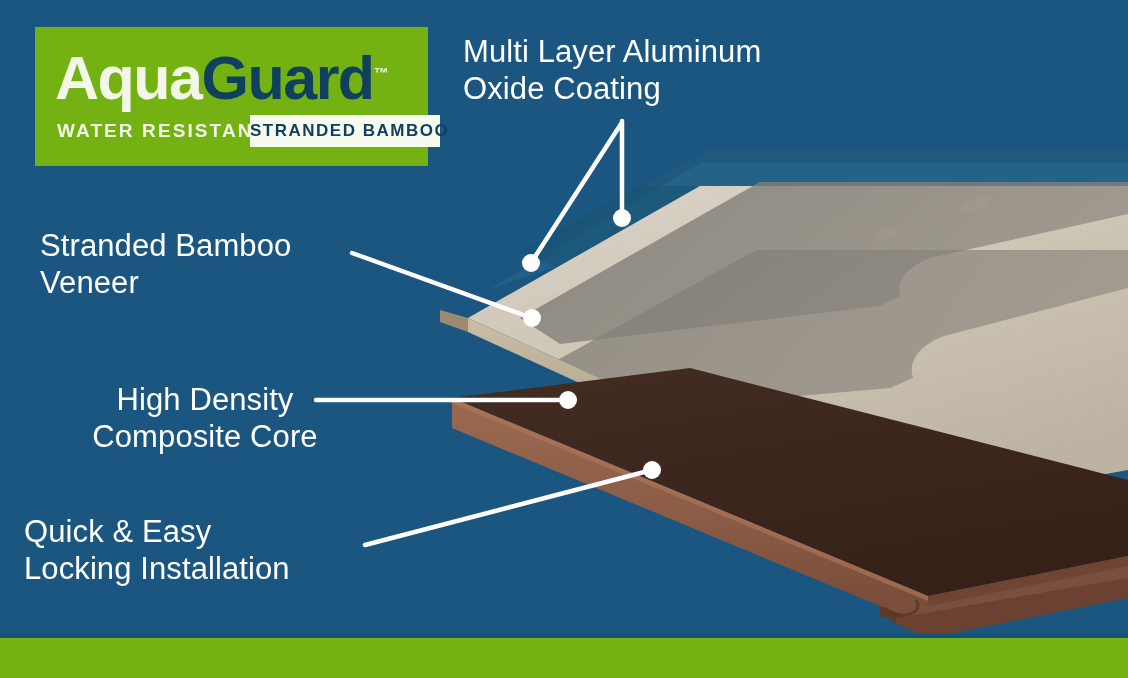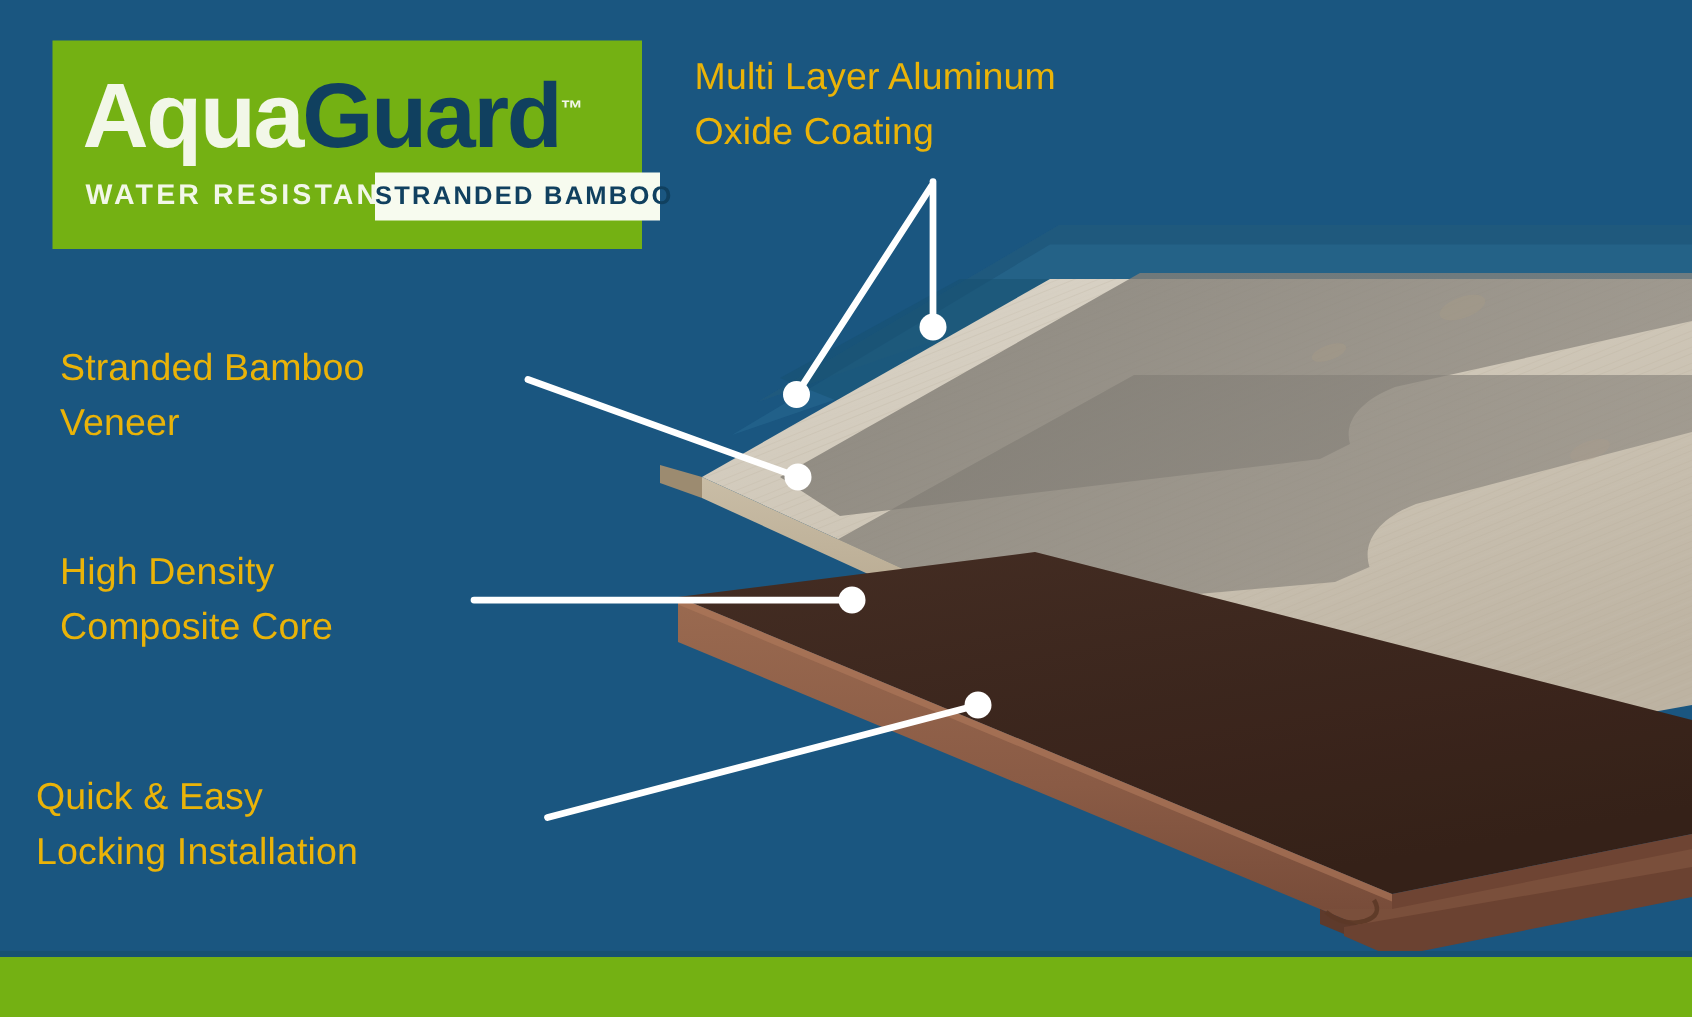--- a/index.html
+++ b/index.html
@@ -95,29 +95,29 @@
     font-size: 17px;
     font-weight: bold;
     letter-spacing: 1.5px;
     color: #10405f;
     white-space: nowrap;
   }
 
   
   .callout {
     position: absolute;
-    color: #eab308;
-    font-size: 25px;
+    color: #ffffff;
+    font-size: 31px;
     line-height: 37px;
     white-space: pre-line;
     letter-spacing: 0.1px;
   }
   #callout-coating    { left: 463px; top: 33px;  width: 400px; }
   #callout-veneer     { left: 40px;  top: 227px; width: 330px; }
-  #callout-core       { left: 40px;  top: 363px; width: 330px; }
+  #callout-core       { left: 40px;  top: 381px; width: 330px; text-align: center; }
   #callout-locking    { left: 24px;  top: 513px; width: 350px; }
 
   
   #art {
     position: absolute;
     left: 0;
     top: 0;
     width: 1128px;
     height: 678px;
   }

